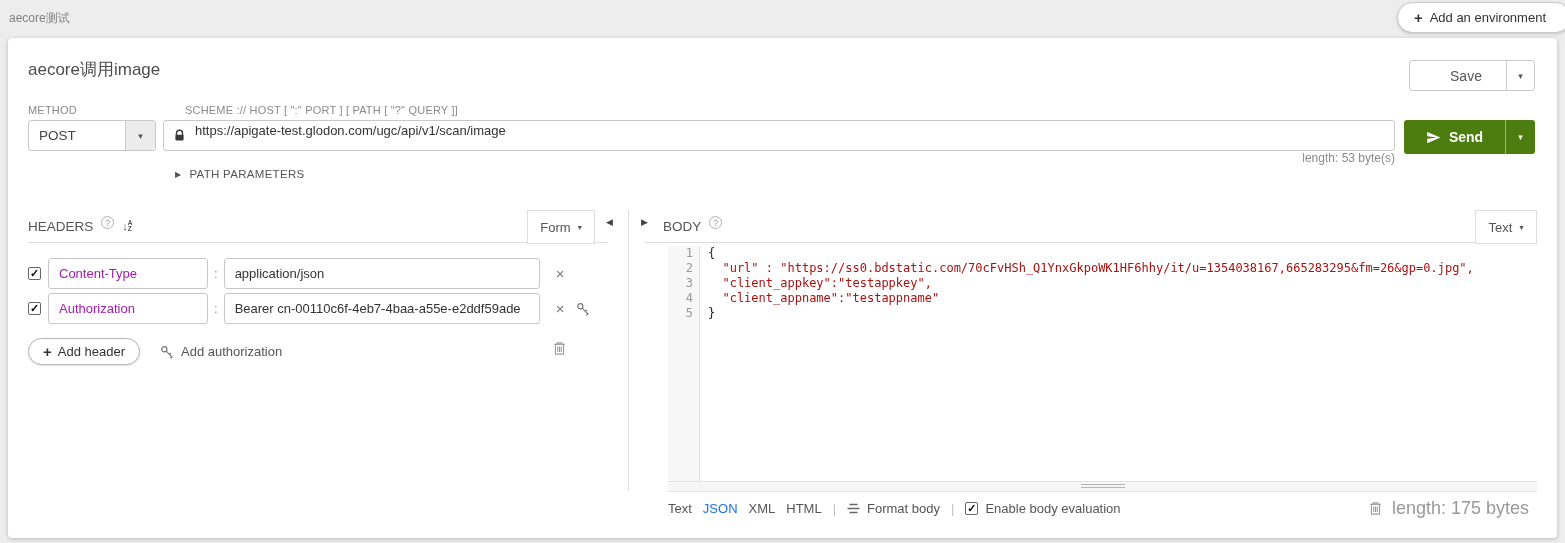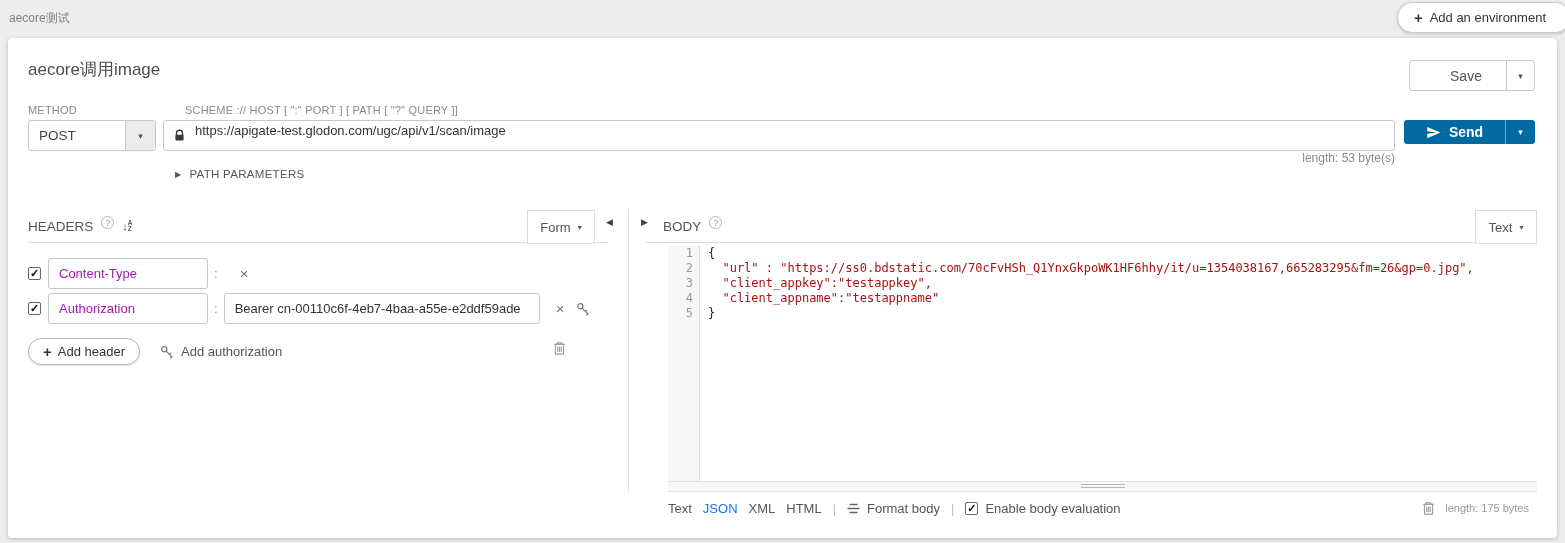--- a/index.html
+++ b/index.html
@@ -45,21 +45,21 @@
   .method-caret { width:30px; background:#ececec; border-left:1px solid #c8c8c8; border-radius:0 3px 3px 0; display:flex; align-items:center; justify-content:center; color:#555; font-size:9px; }
 
   .url-wrap { left:155px; top:82px; width:1232px; height:31px; }
   .url-input {
     width:100%; height:100%; border:1px solid #c8c8c8; border-radius:3px;
     padding:0 10px 10px 31px; font-size:13px; color:#333; outline:none;
     font-family:"Liberation Sans", sans-serif;
   }
   .lock-icon { position:absolute; left:10px; top:9px; }
 
-  .send-split { left:1396px; top:82px; width:131px; height:24px; background:#0369a1; border-radius:3px; display:flex; color:#fff; }
+  .send-split { left:1396px; top:82px; width:131px; height:34px; background:#4d7c0f; border-radius:3px; display:flex; color:#fff; }
   .send-main { flex:1; display:flex; align-items:center; justify-content:center; gap:8px; font-size:14px; font-weight:bold; color:#fff; }
   .send-caret { width:30px; border-left:1px solid rgba(255,255,255,.45); display:flex; align-items:center; justify-content:center; color:#fff; font-size:9px; }
 
   .url-length { right:162px; top:113px; font-size:12px; color:#8a8a8a; }
 
   .query-params { left:167px; top:130px; display:flex; align-items:center; gap:8px; font-size:11.5px; color:#555; letter-spacing:.3px; cursor:pointer; }
   .tri { font-size:8px; color:#555; }
 
   
   .headers-header { left:20px; top:172px; width:580px; height:33px; border-bottom:1px solid #ddd; display:flex; align-items:center; gap:8px; }
@@ -108,21 +108,21 @@
 
   .resize-strip { left:660px; top:443px; width:869px; height:11px; background:#f6f6f6; border-top:1px solid #e3e3e3; border-bottom:1px solid #e3e3e3; cursor:row-resize; }
   .grip { width:44px; margin:2px auto 0; border-top:1px solid #b5b5b5; }
   .grip + .grip { margin-top:2px; }
 
   .body-footer { left:660px; top:461px; height:18px; display:flex; align-items:center; gap:11px; font-size:13px; color:#555; }
   .mode-link { font-size:13px; color:#555; }
   .mode-link.active { color:#1a73e8; }
   .vsep { color:#c0c0c0; }
   .format-btn, .eval-wrap { display:flex; align-items:center; gap:7px; color:#555; font-size:13px;justify-content:flex-end; }
-  .footer-right { right:28px; top:461px; height:18px; display:flex; align-items:center; gap:10px; color:#999; font-size:11px; }
+  .footer-right { right:28px; top:461px; height:18px; display:flex; align-items:center; gap:10px; color:#999; font-size:18px; }
 </style>
 </head>
 <body>
 
 <span class="topbar-title">aecore测试</span>
 <button class="add-env">
   <span class="plus-glyph">+</span>
   <span>Add an environment</span>
 </button>
 
@@ -183,20 +183,21 @@
   </div>
   <div class="mode-box form-box">
     <span>Form</span>
     <span class="tri">▾</span>
   </div>
 
   <div class="hrow hrow-1">
     <span class="cb"><span>✓</span></span>
     <input class="hname" value="Content-Type" style="">
     <span class="hcolon">:</span>
+    <input class="hvalue" value="application/json" style="">
     <button class="x-btn"><span>×</span></button>
   </div>
 
   <div class="hrow hrow-2">
     <span class="cb"><span>✓</span></span>
     <input class="hname" value="Authorization" style="">
     <span class="hcolon">:</span>
     <input class="hvalue" value="Bearer cn-00110c6f-4eb7-4baa-a55e-e2ddf59ade" style="">
     <button class="x-btn"><span>×</span></button>
     <button class="key-btn">

